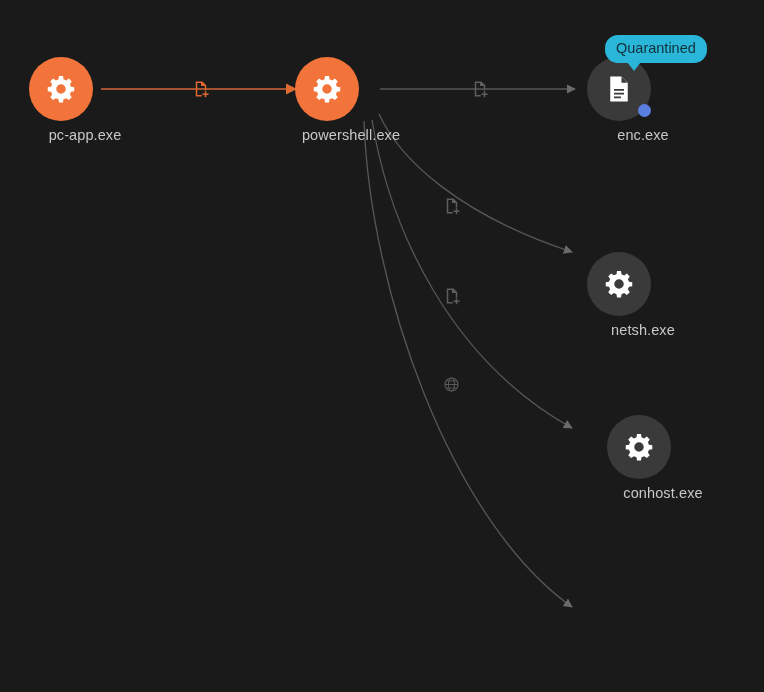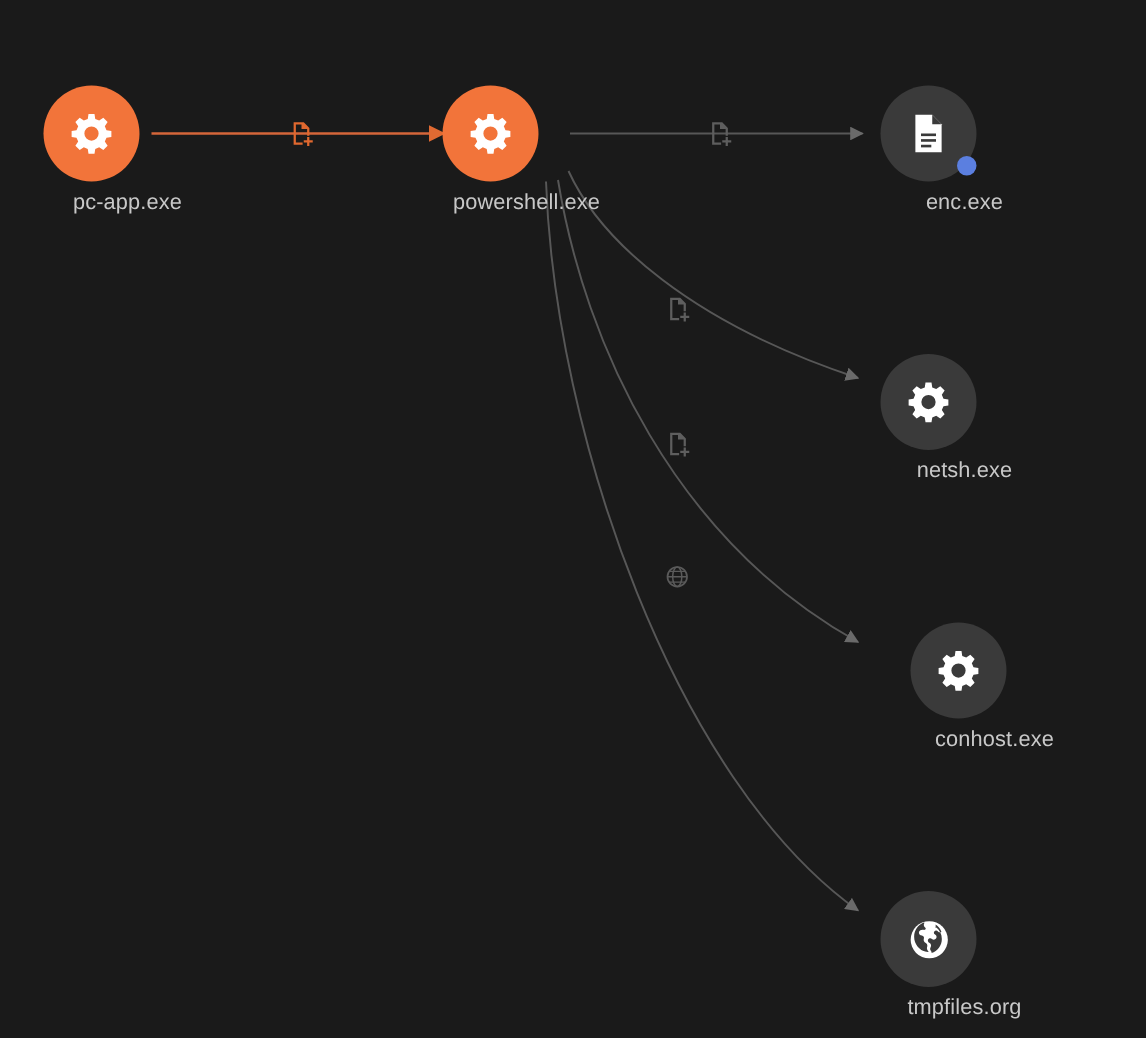--- a/index.html
+++ b/index.html
@@ -196,24 +196,25 @@
       <svg viewBox="0 0 24 24" width="30" height="30">
         <path fill="#ffffff" d="M5 2h9l5 5v15H5z"></path>
         <path fill="#1a1a1a" d="M13.6 2.4v5h5z" opacity="0.0"></path>
         <path fill="#3a3a3a" d="M14 2 l5 5 h-5z"></path>
         <rect x="8" y="12" width="8" height="1.4" fill="#3a3a3a"></rect>
         <rect x="8" y="15" width="8" height="1.4" fill="#3a3a3a"></rect>
         <rect x="8" y="18" width="5.5" height="1.4" fill="#3a3a3a"></rect>
       </svg>
     </div>
     <div class="status-dot"></div>
+    <div class="badge" style="left:18px; top:-22px; background:#29b6d8;">Quarantined</div>
     <div class="node-label">enc.exe</div>
   </div>
 
-  <div class="node" style="left:587px; top:236px;">
+  <div class="node" style="left:587px; top:252px;">
     <div class="node-circle process">
       <svg viewBox="0 0 24 24" width="30" height="30">
         <path fill="#ffffff" d="M12 8.2a3.8 3.8 0 1 0 0 7.6 3.8 3.8 0 0 0 0-7.6z
           M10.4 1.6h3.2l.4 2.6 2.1.9 2.2-1.5 2.3 2.3-1.5 2.2.9 2.1 2.6.4v3.2l-2.6.4-.9 2.1
           1.5 2.2-2.3 2.3-2.2-1.5-2.1.9-.4 2.6h-3.2l-.4-2.6-2.1-.9-2.2 1.5-2.3-2.3 1.5-2.2-.9-2.1
           -2.6-.4v-3.2l2.6-.4.9-2.1-1.5-2.2 2.3-2.3 2.2 1.5 2.1-.9z"></path>
       </svg>
     </div>
     <div class="node-label">netsh.exe</div>
   </div>
@@ -223,28 +224,14 @@
       <svg viewBox="0 0 24 24" width="30" height="30">
         <path fill="#ffffff" d="M12 8.2a3.8 3.8 0 1 0 0 7.6 3.8 3.8 0 0 0 0-7.6z
           M10.4 1.6h3.2l.4 2.6 2.1.9 2.2-1.5 2.3 2.3-1.5 2.2.9 2.1 2.6.4v3.2l-2.6.4-.9 2.1
           1.5 2.2-2.3 2.3-2.2-1.5-2.1.9-.4 2.6h-3.2l-.4-2.6-2.1-.9-2.2 1.5-2.3-2.3 1.5-2.2-.9-2.1
           -2.6-.4v-3.2l2.6-.4.9-2.1-1.5-2.2 2.3-2.3 2.2 1.5 2.1-.9z"></path>
       </svg>
     </div>
     <div class="node-label">conhost.exe</div>
   </div>
 
-  <div class="node" style="left:587px; top:594px;">
-    <div class="node-circle process">
-      <svg viewBox="0 0 24 24" width="31" height="31">
-        <circle cx="12" cy="12" r="9.6" fill="#ffffff"></circle>
-        <path fill="#3a3a3a" d="M9.6 3.2c-.8.9-.3 2.1.4 2.6.6.5-.2 1.3-1 1.1-.9-.2-2 .2-2.3 1.1
-          -.3 1 .6 1.7 1.5 1.8.9.1 1.3.9 1 1.7-.3.9.2 1.8 1 2.2.8.4 1 1.3.7 2.1-.3.9.1 1.9.9 2.4
-          -.3.1-.9.1-1.4 0-3.6-.8-6.2-4-6.2-7.8 0-3.3 2-6.1 5-7.3z"></path>
-        <path fill="#3a3a3a" d="M15.3 4.1c1.4.9 2.5 2.3 3 3.9-.6.3-1.4.2-1.8-.3-.5-.6-1.4-.6-1.9 0
-          -.4.5-.2 1.3.4 1.6.8.4 1 1.4.5 2.1-.5.7-1.5.8-2.1.2-.6-.6-1.6-.4-2 .3-.3.6 0 1.4.6 1.7.9.4 1.2 1.5.7 2.3
-          -.4.6-.3 1.4.2 1.9.3.3.4.7.3 1.1 3.1-1 5.3-3.9 5.3-7.3 0-2.4-1.1-4.5-2.8-5.9-.1.1-.2.2-.4.4z"></path>
-      </svg>
-    </div>
-    <div class="node-label">tmpfiles.org</div>
-  </div>
 
 </div>
 
 </body></html>

